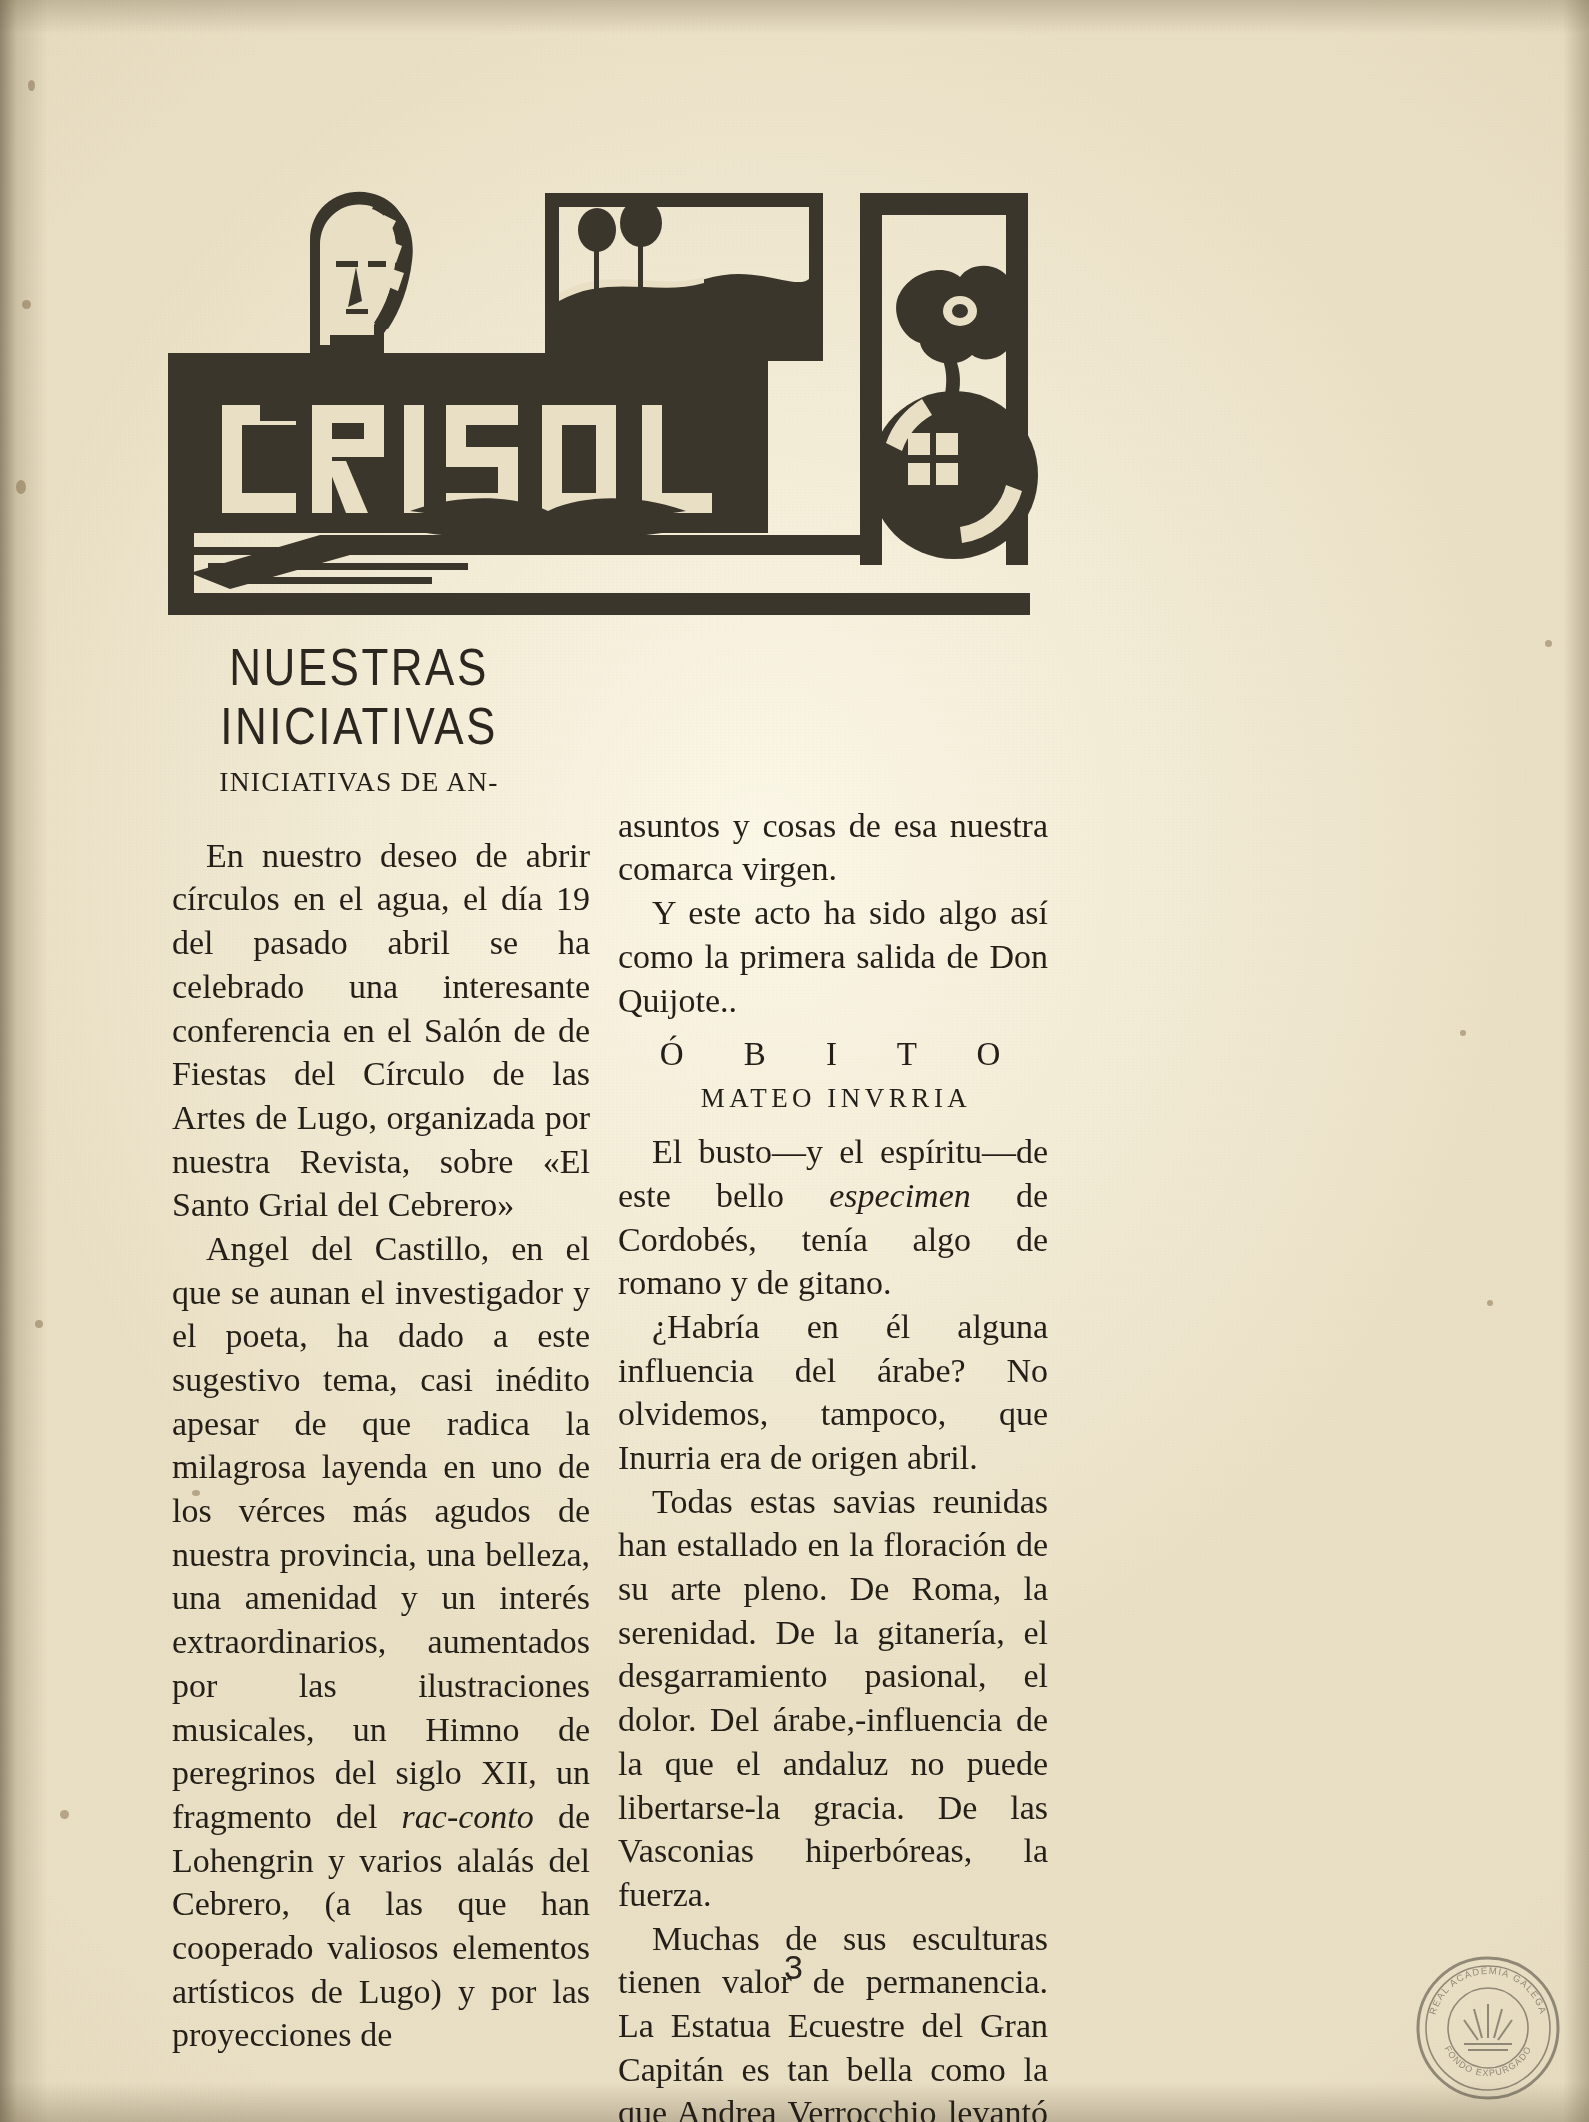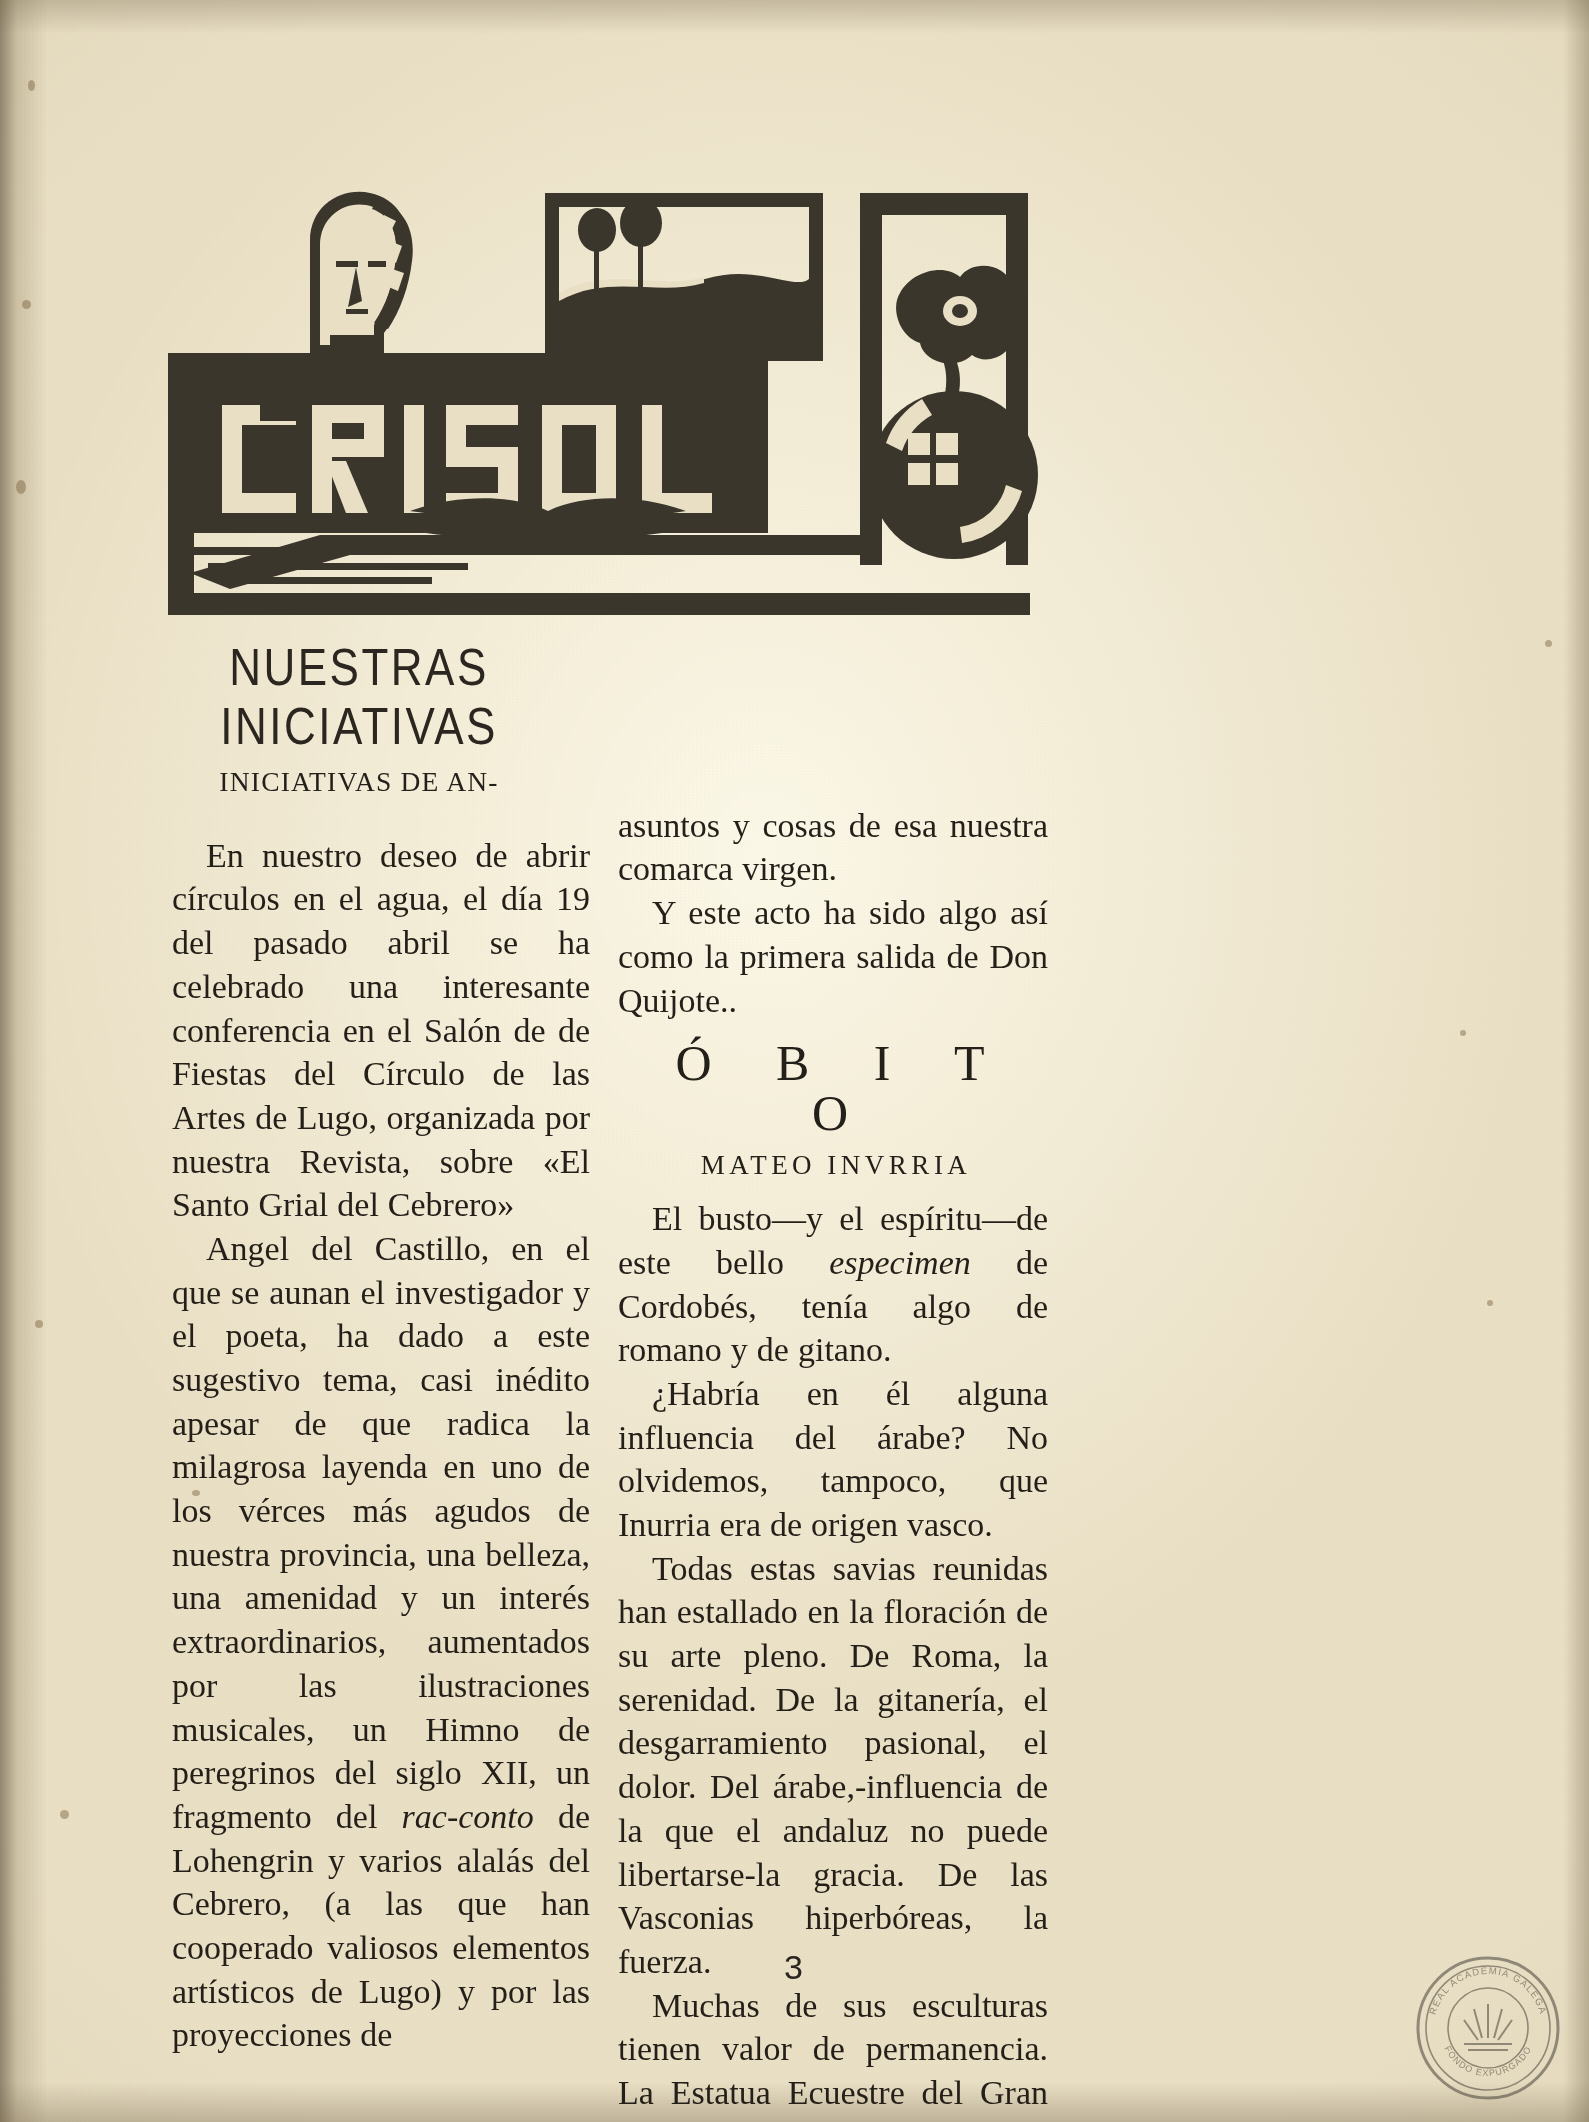--- a/index.html
+++ b/index.html
@@ -133,21 +133,21 @@
     hyphens: none;
     word-spacing: 0.5px;
   }
   p.body i, p.body em { font-style: italic; }
 
   
   .rc-top p.body { text-indent: 0; }
   .rc-top p.body.ind { text-indent: 34px; }
 
   .obito {
-    font-size: 50px;
+    font-size: 33px;
     letter-spacing: 26px;
     color: #231f19;
     text-align: center;
     margin: 16px 0 0 10px;
     line-height: 1.0;
     padding-left: 10px;
   }
   .inurria {
     font-size: 27px;
     letter-spacing: 4.5px;
@@ -312,21 +312,21 @@
         <div class="rc-top">
           <p class="body">asuntos y cosas de esa nuestra comarca virgen.</p>
           <p class="body ind">Y este acto ha sido algo así como la primera salida de Don Quijote..</p>
         </div>
 
         <div class="obito">Ó B I T O</div>
         <div class="inurria">MATEO INVRRIA</div>
 
         <p class="body"><span>El busto—y el espíritu—de este bello </span><i>especimen</i><span> de Cordobés, tenía algo de romano y de gitano.</span></p>
 
-        <p class="body">¿Habría en él alguna influencia del árabe? No olvidemos, tampoco, que Inurria era de origen vasco.</p>
+        <p class="body">¿Habría en él alguna influencia del árabe? No olvidemos, tampoco, que Inurria era de origen abril.</p>
         <p class="body">Todas estas savias reunidas han estallado en la floración de su arte pleno. De Roma, la serenidad. De la gitanería, el desgarramiento pasional, el dolor. Del árabe,-influencia de la que el andaluz no puede libertarse-la gracia. De las Vasconias hiperbóreas, la fuerza.</p>
         <p class="body">Muchas de sus esculturas tienen valor de permanencia. La Estatua Ecuestre del Gran Capitán es tan bella como la que Andrea Verrocchio levantó en Venecia al condottieri Bartolomé Colleoni.</p>
       </div>
 
     </div>
   </div>
 
   <div class="folio">3</div>
 
   <div class="stamp">

